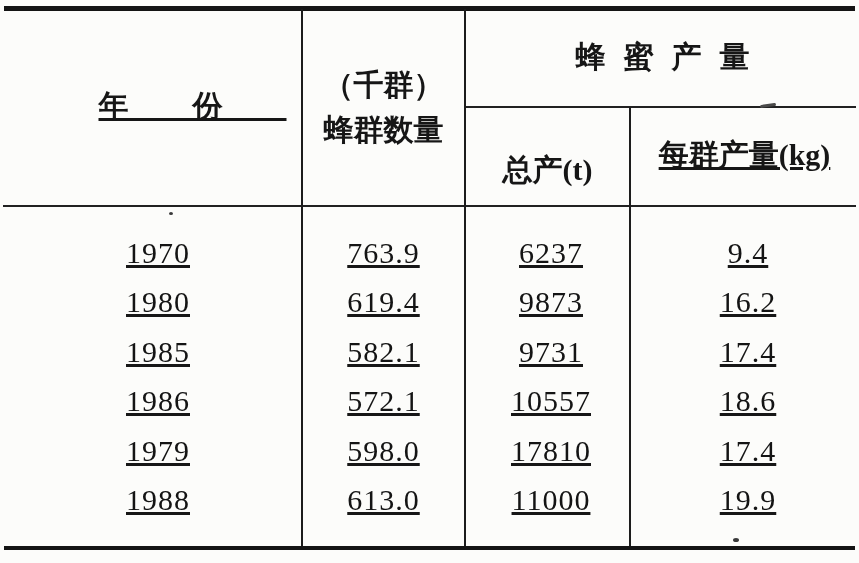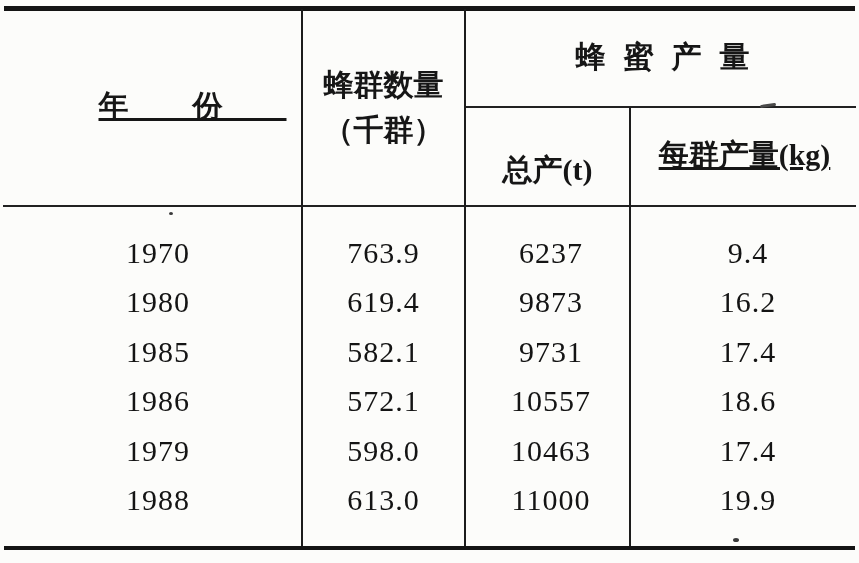--- a/index.html
+++ b/index.html
@@ -41,21 +41,21 @@
   .hdr-total    { left: 466px; top: 106px; width: 163px; height: 128px; }
   .hdr-per      { left: 630px; top: 106px; width: 229px; height: 99px; text-decoration: underline; }
 
   .gap-year  { letter-spacing: 64px; margin-right: -64px; text-decoration: underline; }
   .gap-honey { letter-spacing: 18px; margin-right: -18px; }
 
   
   .rows {
     position: absolute; left: 0; top: 207px; width: 859px; height: 338px;
     box-sizing: border-box; padding-top: 21px;
-    display: flex; flex-direction: column;
+    display: flex; flex-direction: column; text-decoration: underline;
   }
   .row { display: grid; grid-template-columns: 302px 163px 172px 1fr; height: 49.5px; }
   .c {
     display: flex; align-items: center; justify-content: center;
     font-size: 30px; letter-spacing: 1px; color: #141414;
     font-weight: 400;
   }
   .c1 { padding-left: 14px; }
 
   
@@ -76,22 +76,22 @@
   <div class="rule rule-sub"></div>
   <div class="vline vline-1"></div>
   <div class="vline vline-2"></div>
   <div class="vline vline-3"></div>
 
   <div class="cell hdr-year">
     <span class="gap-year">年份</span>
   </div>
 
   <div class="cell hdr-colonies">
+    <span>（千群）</span>
     <span>蜂群数量</span>
-    <span>（千群）</span>
   </div>
 
   <div class="cell hdr-honey">
     <span class="gap-honey">蜂蜜产量</span>
   </div>
 
   <div class="cell hdr-total">
     <span>总产(t)</span>
   </div>
 
@@ -125,21 +125,21 @@
     <div class="row">
       <div class="c c1">1986</div>
       <div class="c c2">572.1</div>
       <div class="c c3">10557</div>
       <div class="c c4">18.6</div>
     </div>
 
     <div class="row">
       <div class="c c1">1979</div>
       <div class="c c2">598.0</div>
-      <div class="c c3">10463</div>
+      <div class="c c3">17810</div>
       <div class="c c4">17.4</div>
     </div>
 
     <div class="row">
       <div class="c c1">1988</div>
       <div class="c c2">613.0</div>
       <div class="c c3">11000</div>
       <div class="c c4">19.9</div>
     </div>
 

